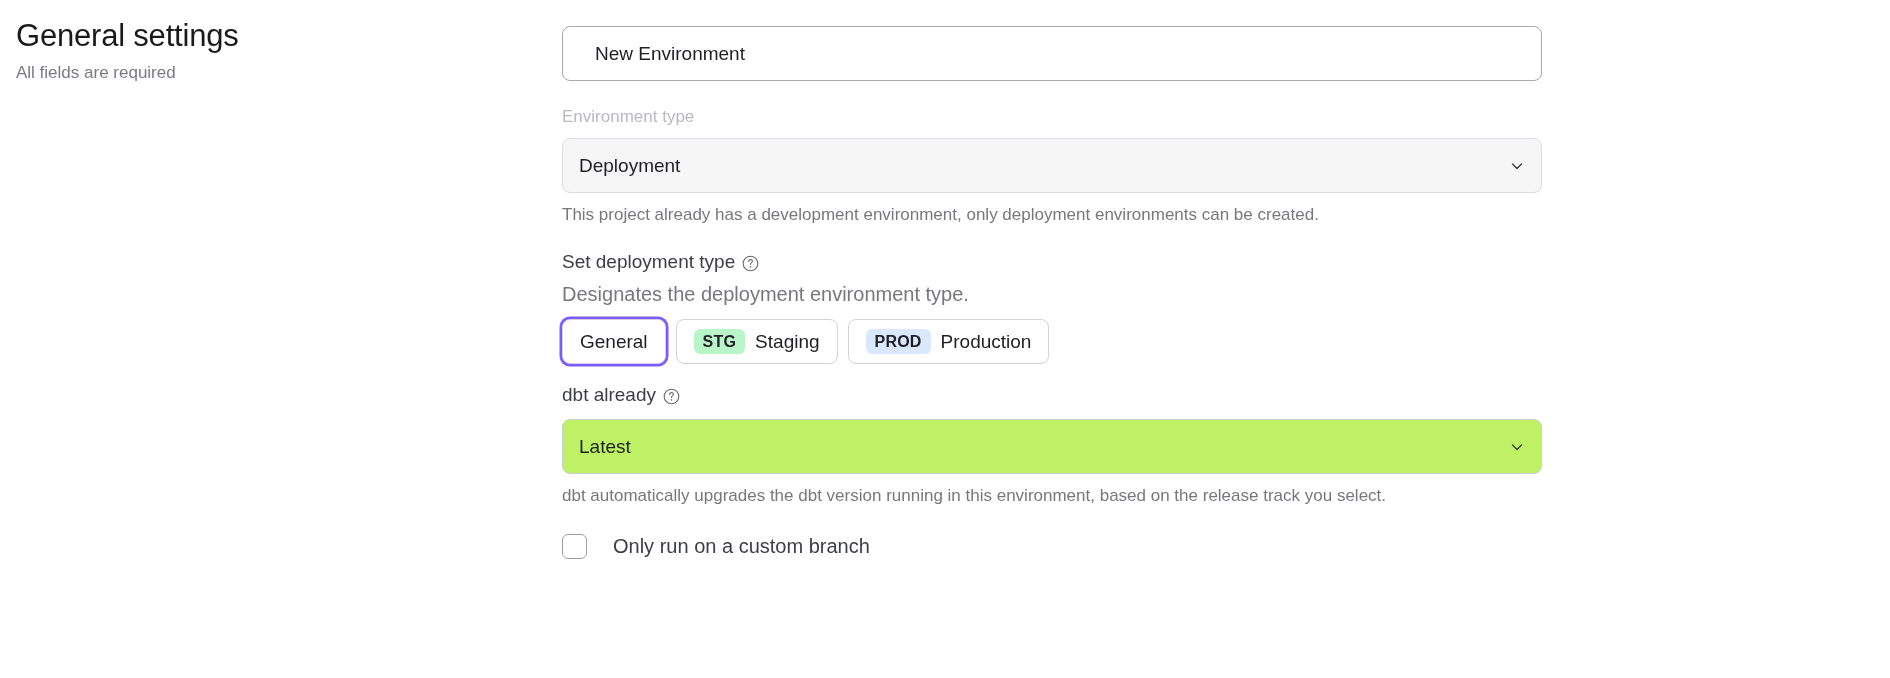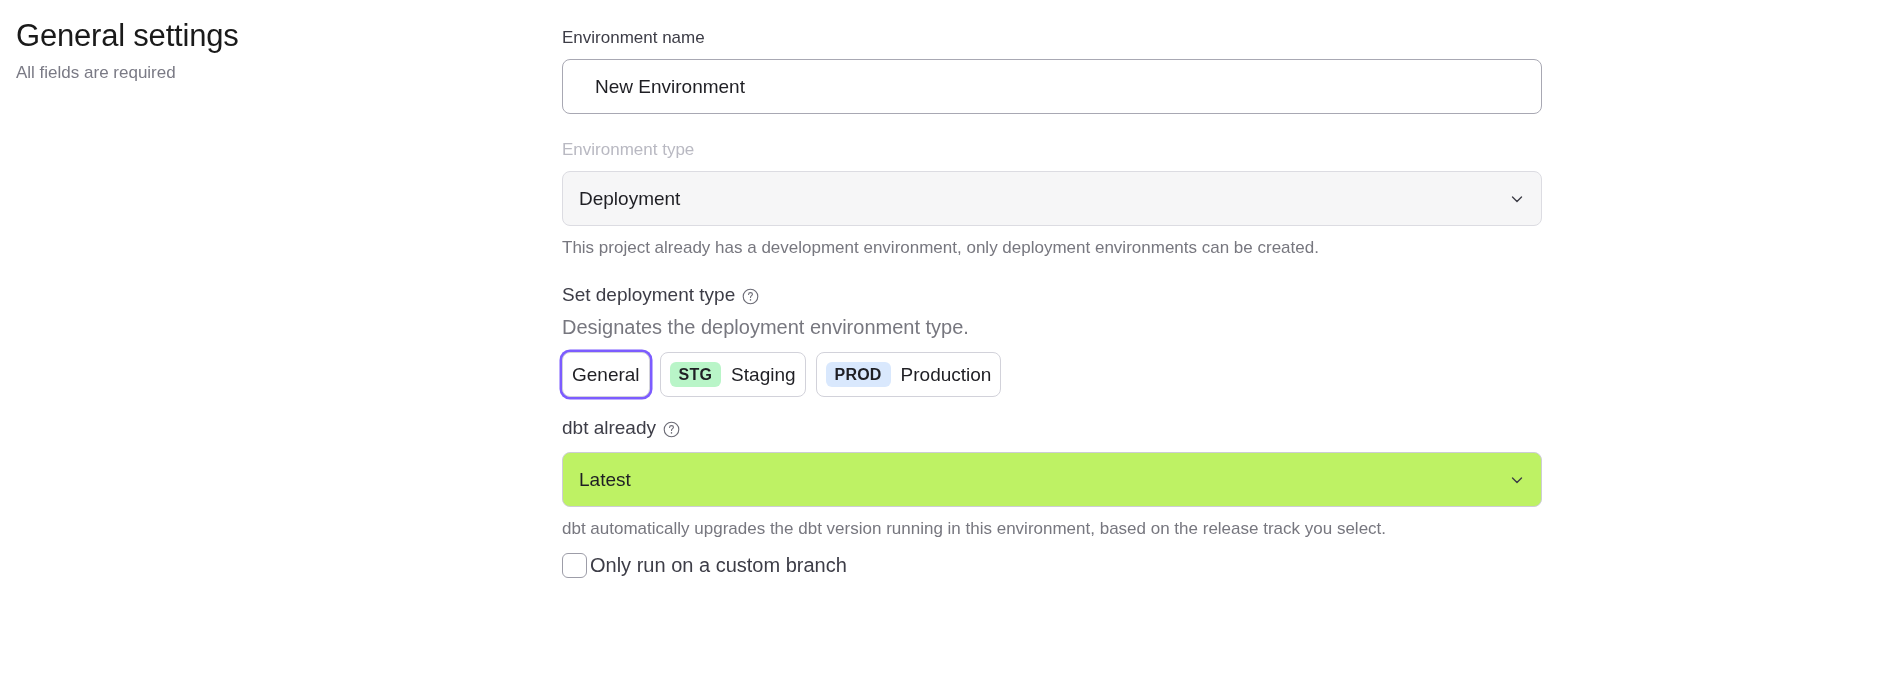--- a/index.html
+++ b/index.html
@@ -148,21 +148,21 @@
   }
   .seg-btn {
     box-sizing: border-box;
     height: 45px;
     border: 1px solid #d2d2da;
     border-radius: 8px;
     background: #ffffff;
     display: flex;
     align-items: center;
     gap: 10px;
-    padding: 0 9px;
+    padding: 0 17px;
     cursor: pointer;
     font-family: "Liberation Sans", sans-serif;
   }
   .seg-btn.focused {
     box-shadow: 0 0 0 2.5px #7c5cff;
     border-color: #d2d2da;
   }
   .seg-label {
     font-size: 19px;
     color: #1f1f24;
@@ -174,22 +174,22 @@
     letter-spacing: 0.2px;
     padding: 3px 9px;
     border-radius: 6px;
     color: #1f1f24;
     line-height: 19px;
   }
 
   .checkbox-row {
     display: flex;
     align-items: center;
-    gap: 3px;
-    margin-top: 12px;
+    gap: 26px;
+    margin-top: 26px;
   }
   .checkbox-box {
     box-sizing: border-box;
     width: 25px;
     height: 25px;
     border: 1.5px solid #9d9da8;
     border-radius: 6px;
     background: #ffffff;
     flex: 0 0 auto;
     cursor: pointer;
@@ -208,21 +208,20 @@
 <div class="page">
 
   <div class="left-col">
     <h1 class="page-title">General settings</h1>
     <div class="page-subtitle">All fields are required</div>
   </div>
 
   <div class="right-col">
 
     <div>
-      <div class="field-label">Environment name</div>
       <input class="text-input" type="text" value="New Environment" style="">
     </div>
 
     <div class="mt-24">
       <div class="field-label disabled">Environment type</div>
       <div class="select-box">
         <span class="select-value">Deployment</span>
         <span class="chevron">
           <svg width="16" height="16" viewBox="0 0 16 16" fill="none" xmlns="http://www.w3.org/2000/svg">
             <path d="M3.5 6L8 10.5L12.5 6" stroke="#3d3d47" stroke-width="1.4" stroke-linecap="round" stroke-linejoin="round"></path>

